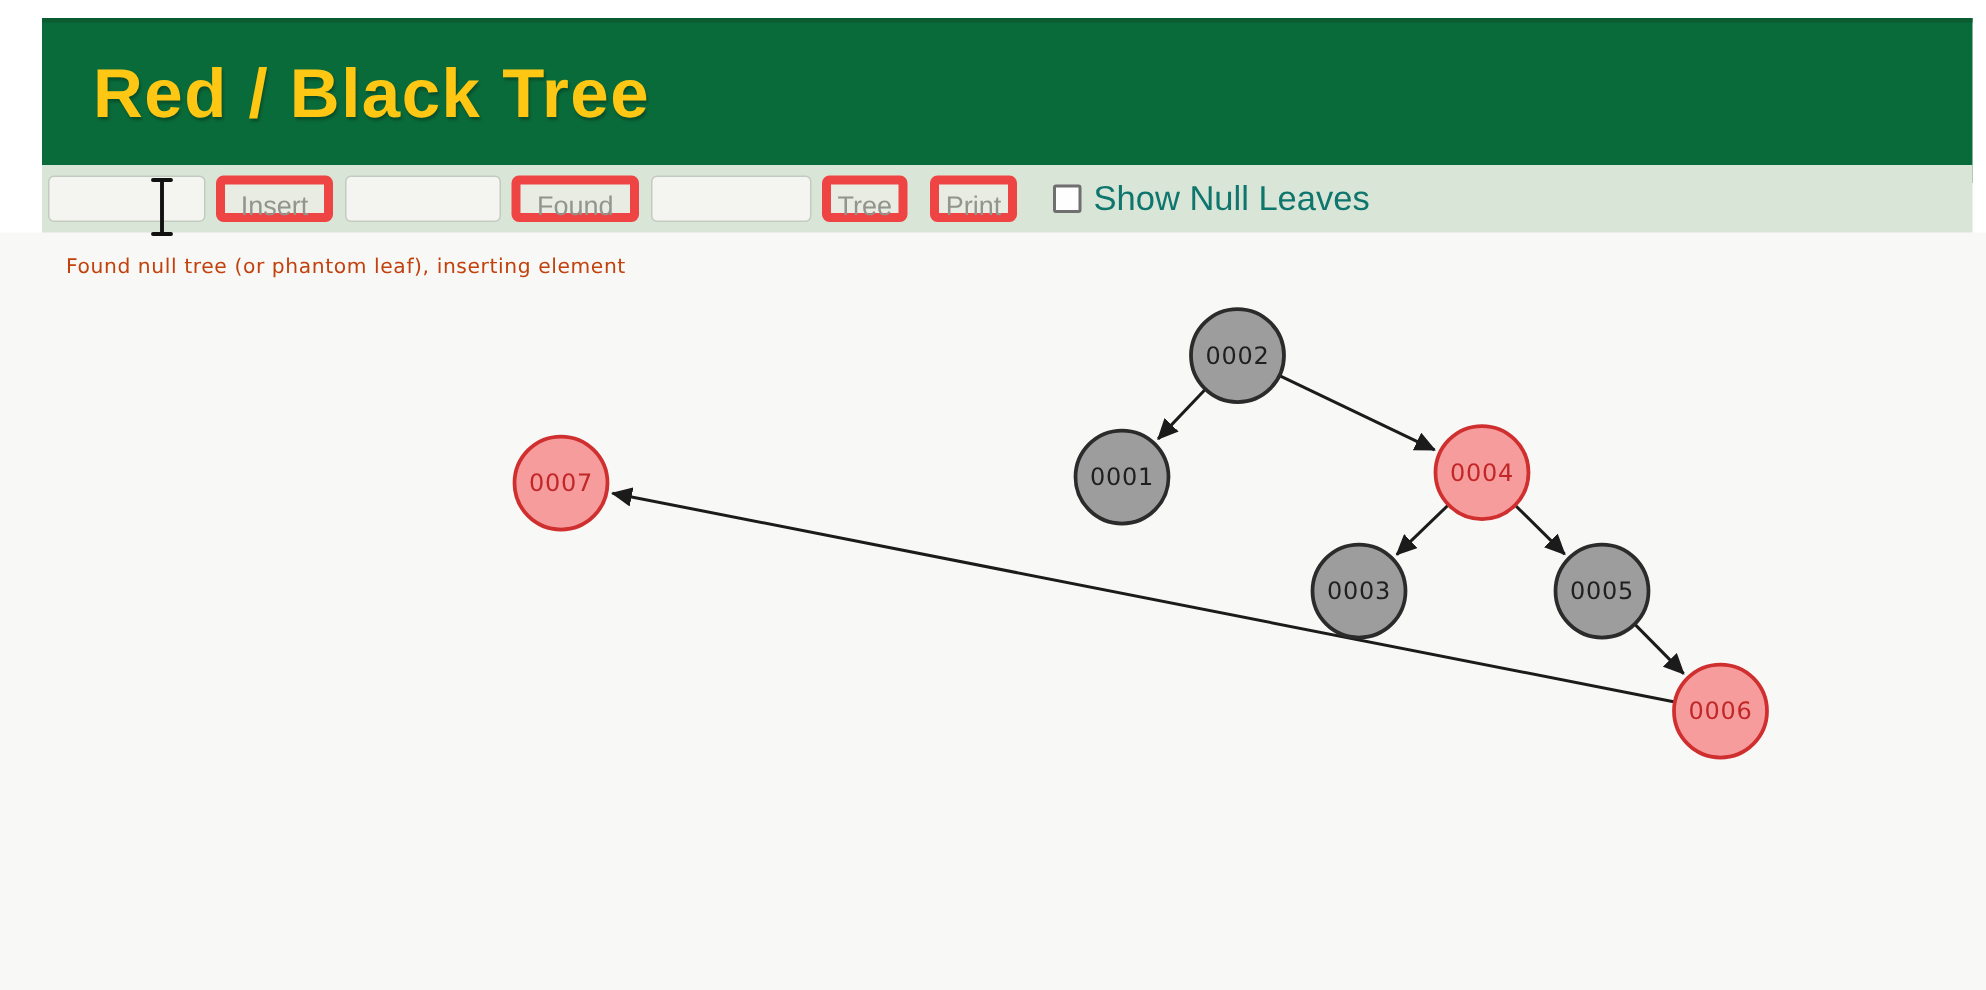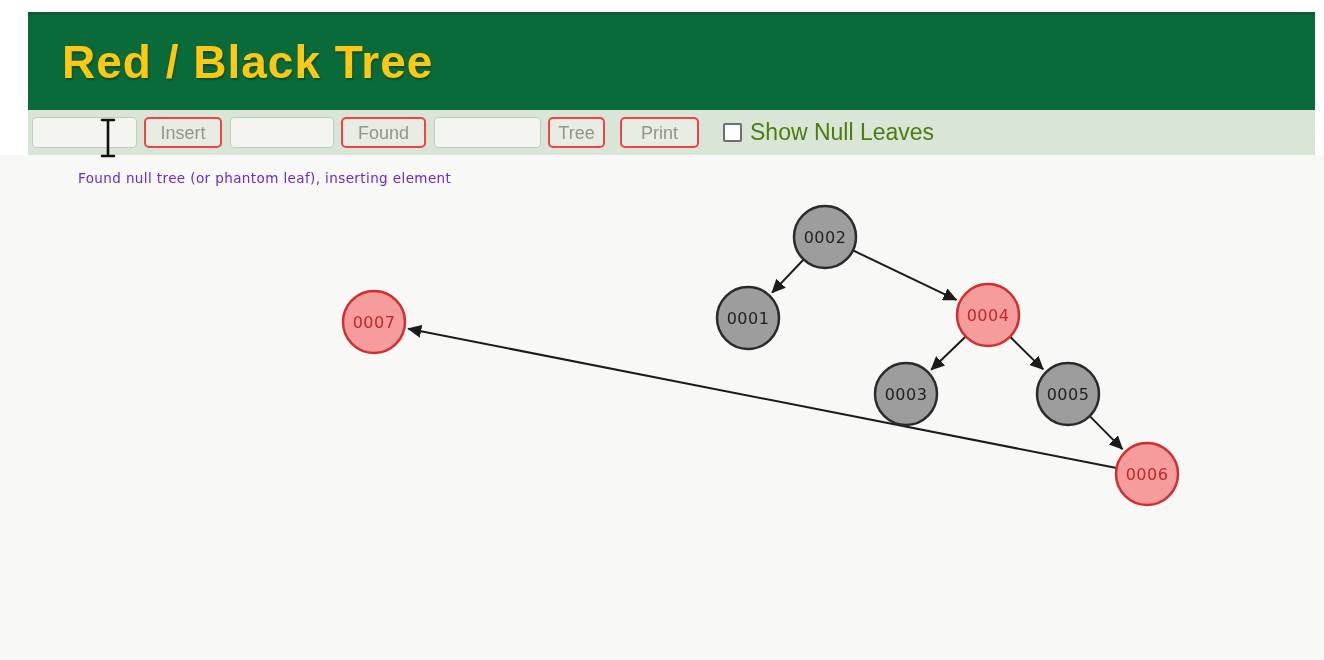--- a/index.html
+++ b/index.html
@@ -28,35 +28,34 @@
     position:absolute; left:28px; top:110px; width:1287px; height:45px;
     background:#d9e5d6; display:flex; align-items:center;
     padding-left:4px; box-sizing:border-box;
   }
   .tb-input {
     height:31px; background:#f4f5f0; border:1px solid #c3cbc0; border-radius:4px;
     margin-right:7px; font-size:16px; padding:0 7px; box-sizing:border-box;
     color:#333333; outline:none; font-family:inherit;
   }
   .tb-btn {
-    height:31px; background:#e8ece3; border:2px solid #ef4444; border-radius:5px;
+    height:31px; background:#e8ece3; border:6px solid #ef4444; border-radius:5px;
     color:#90958e; font-size:18px; font-family:inherit; margin-right:8px;
     padding:0; line-height:29px; text-align:center;
   }
   .checkbox {
     width:19px; height:19px; background:#fefefe; border:2px solid #6f6f6f;
     border-radius:2px; margin-left:16px; box-sizing:border-box; flex:none;
   }
-  .cb-label { font-size:23px; color:#4d7c0f; margin-left:8px; white-space:nowrap; }
+  .cb-label { font-size:23px; color:#0f766e; margin-left:8px; white-space:nowrap; }
   
   .status {
     position:absolute; left:44px; top:170px;
     font-family:"DejaVu Sans", sans-serif; font-size:13.5px; letter-spacing:0.4px;
-    color:#6d28d9;
-    margin-left:34px;
+    color:#c2410c;
   }
   
   #tree-svg { position:absolute; left:0; top:0; }
   #tree-svg text {
     font-family:"DejaVu Sans", sans-serif; font-size:16px; letter-spacing:0.5px;
   }
   
   .ibeam { position:absolute; left:98px; top:117px; }
 </style>
 </head>
@@ -70,21 +69,21 @@
     <div class="app-title">Red / Black Tree</div>
   </div>
 
   <div class="toolbar">
     <input type="text" class="tb-input" style="width: 105px;" value="">
     <button class="tb-btn" style="width:78px">Insert</button>
     <input type="text" class="tb-input" style="width: 104px;" value="">
     <button class="tb-btn" style="width:85px">Found</button>
     <input type="text" class="tb-input" style="width: 107px;" value="">
     <button class="tb-btn" style="width:57px">Tree</button>
-    <button class="tb-btn" style="width:79px; margin-left:7px">Print</button>
+    <button class="tb-btn" style="width:58px; margin-left:7px">Print</button>
     <span class="checkbox"></span>
     <span class="cb-label">Show Null Leaves</span>
   </div>
 
   <div class="status">Found null tree (or phantom leaf), inserting element</div>
 
   <svg id="tree-svg" width="1324" height="660" viewBox="0 0 1324 660">
       <defs>
         <marker id="arrow" markerUnits="userSpaceOnUse" markerWidth="16" markerHeight="13" refX="13" refY="6.5" orient="auto">
           <path d="M0,0 L14,6.5 L0,13 Z" fill="#1b1b1b"></path>

